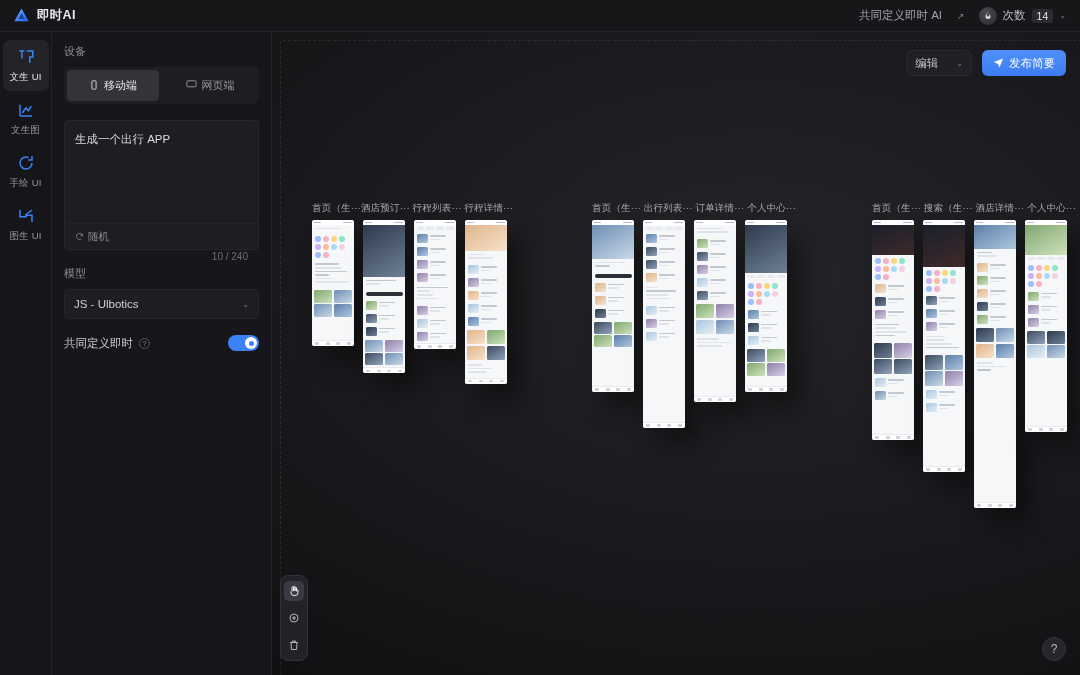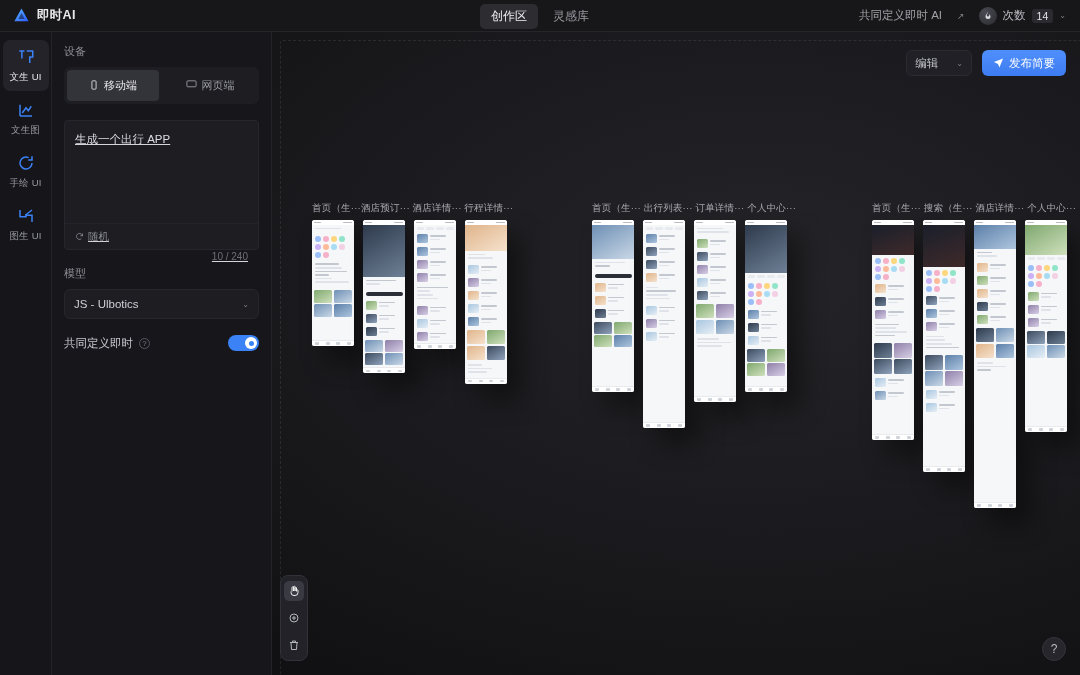--- a/index.html
+++ b/index.html
@@ -105,21 +105,21 @@
     flex: 1; display: flex; align-items: center; justify-content: center; gap: 5px;
     font-size: 11px; color: #9a9aa2;
     padding: 8px 0; border-radius: 4px; cursor: pointer;
   }
   .seg-btn.active { background: #33333a; color: #eaeaee; }
 
   .desc-head { display: flex; align-items: center; justify-content: space-between; margin-bottom: 7px; }
   .desc-link { font-size: 10.5px; color: #86868e; cursor: pointer; }
   .textarea-wrap {
     background: #1d1d22; border: 1px solid #26262c; border-radius: 4px;
-    height: 130px; display: flex; flex-direction: column; position: relative; text-decoration: underline;
+    height: 130px; display: flex; flex-direction: column; position: relative;
   }
   .ta {
     flex: 1; padding: 10px 10px 0; font-size: 11.5px; color: #dcdce2;
     line-height: 1.5; overflow: hidden;
   }
   .ta-foot {
     height: 26px; display: flex; align-items: center; justify-content: space-between;
     padding: 0 10px; border-top: 1px solid #232329;
   }
   .rnd { display: flex; align-items: center; gap: 4px; font-size: 10.5px; color: #8a8a92; cursor: pointer; }
@@ -268,24 +268,20 @@
                 <stop offset="1" stop-color="#2b5bff"></stop>
             </linearGradient>
           </defs>
           <path d="M12 2 L22 20 L2 20 Z" fill="url(#lg)"></path>
           <path d="M12 8.5 L16.5 17 L7.5 17 Z" fill="#0f1322" opacity=".55"></path>
         </svg>
       </span>
       <span class="brand-name">即时AI</span>
     </div>
 
-    <div class="center-tabs">
-      <div class="ctab active">创作区</div>
-      <div class="ctab">灵感库</div>
-    </div>
 
     <div class="topright">
       <div class="tr-link">
         <span>共同定义即时 AI</span>
         <span class="arrow">↗</span>
       </div>
       <div class="credits">
         <span class="credit-badge">
           <svg viewBox="0 0 24 24" width="10" height="10" fill="#dcdce2">
             <path d="M12 2c1 4-3 5-3 8a3 3 0 006 0c0-1-.5-2-1-3 2 1 4 3 4 6a6 6 0 11-12 0c0-5 5-7 6-11z"></path>
@@ -417,21 +413,21 @@
             <svg viewBox="0 0 24 24" width="11" height="11" fill="#fff">
               <path d="M2 11l20-8-8 20-3-8z"></path>
             </svg>
           </span>
           <span>发布简要</span>
         </div>
       </div>
 
       <div id="groups-host">
           <div class="group" style="left: 40px; top: 170px;">
-            <div class="group-title">首页（生···酒店预订··· 酒店详情··· 行程详情···</div>
+            <div class="group-title">首页（生···酒店预订··· 行程列表··· 行程详情···</div>
             <div class="screens">
               <div class="phone" style="min-height: 126px; display: flex; flex-direction: column;">
                 <div class="p-status">
                   <i style="width: 7px;"></i>
                   <i style="width: 9px;"></i>
                 </div>
                 <div class="p-pad">
                   <div class="p-line" style="width: 70.8234%;"></div>
                 </div>
                 <div class="p-icons">

